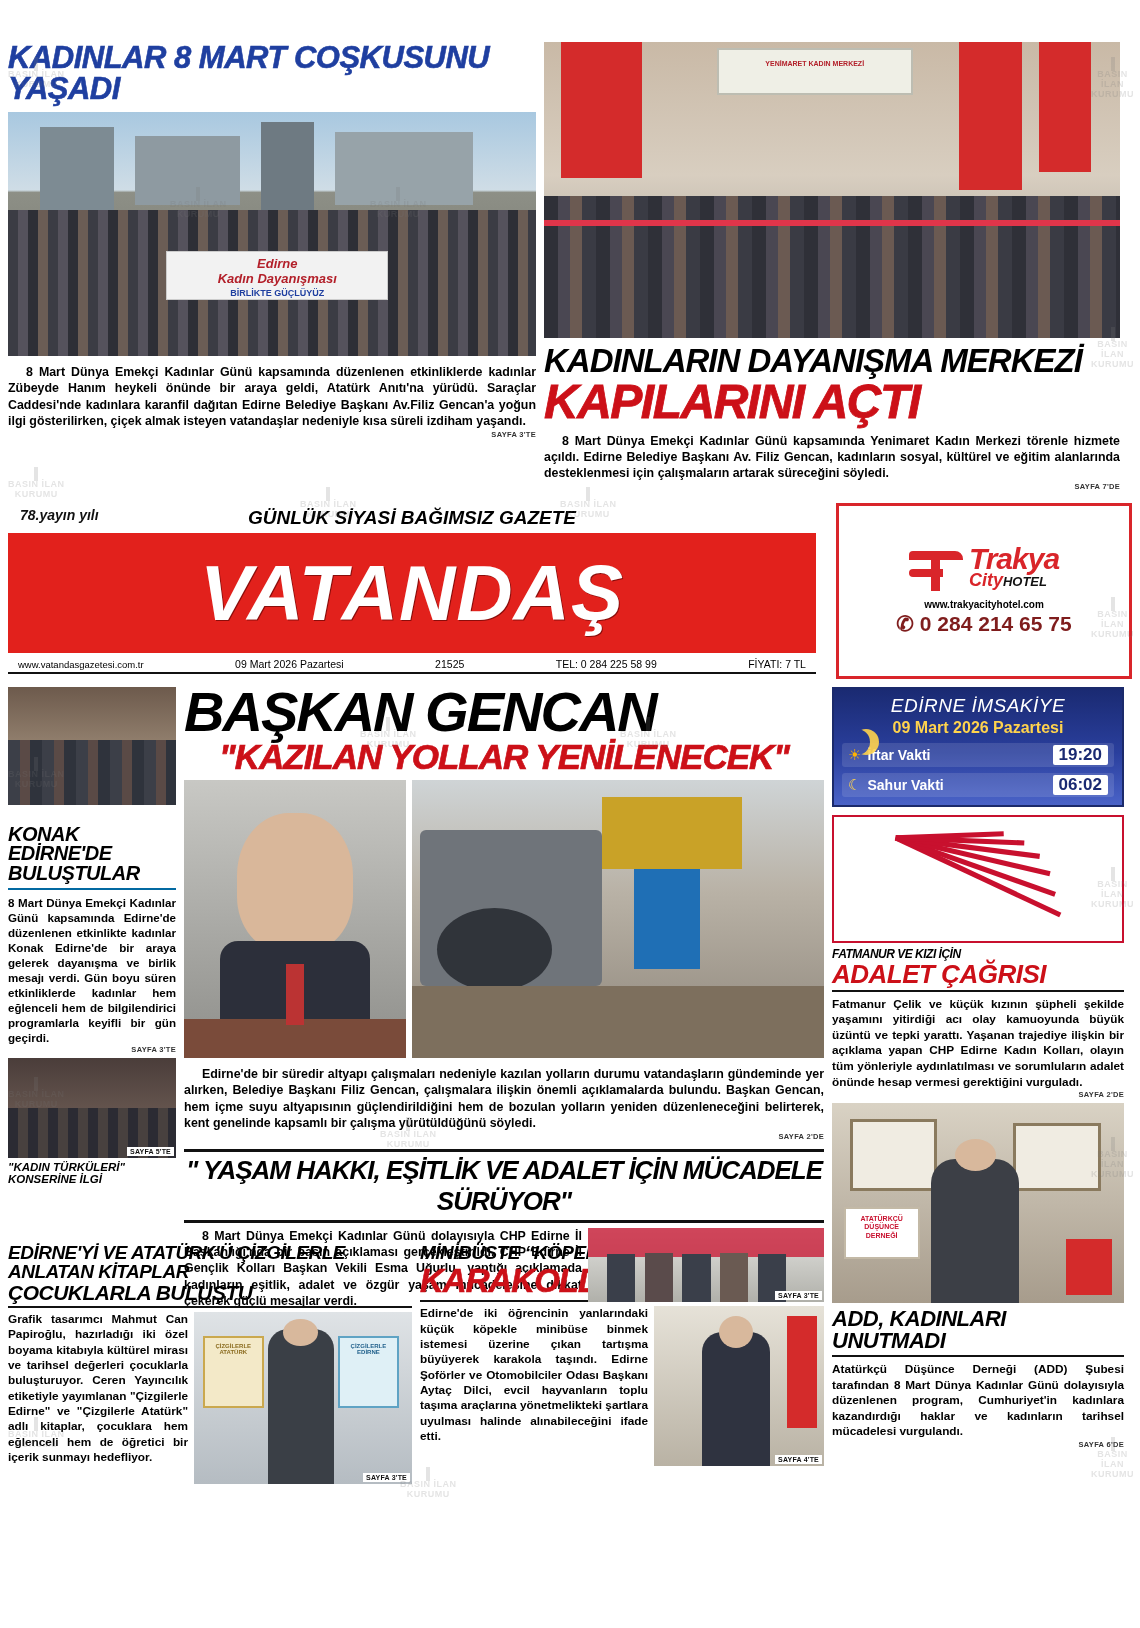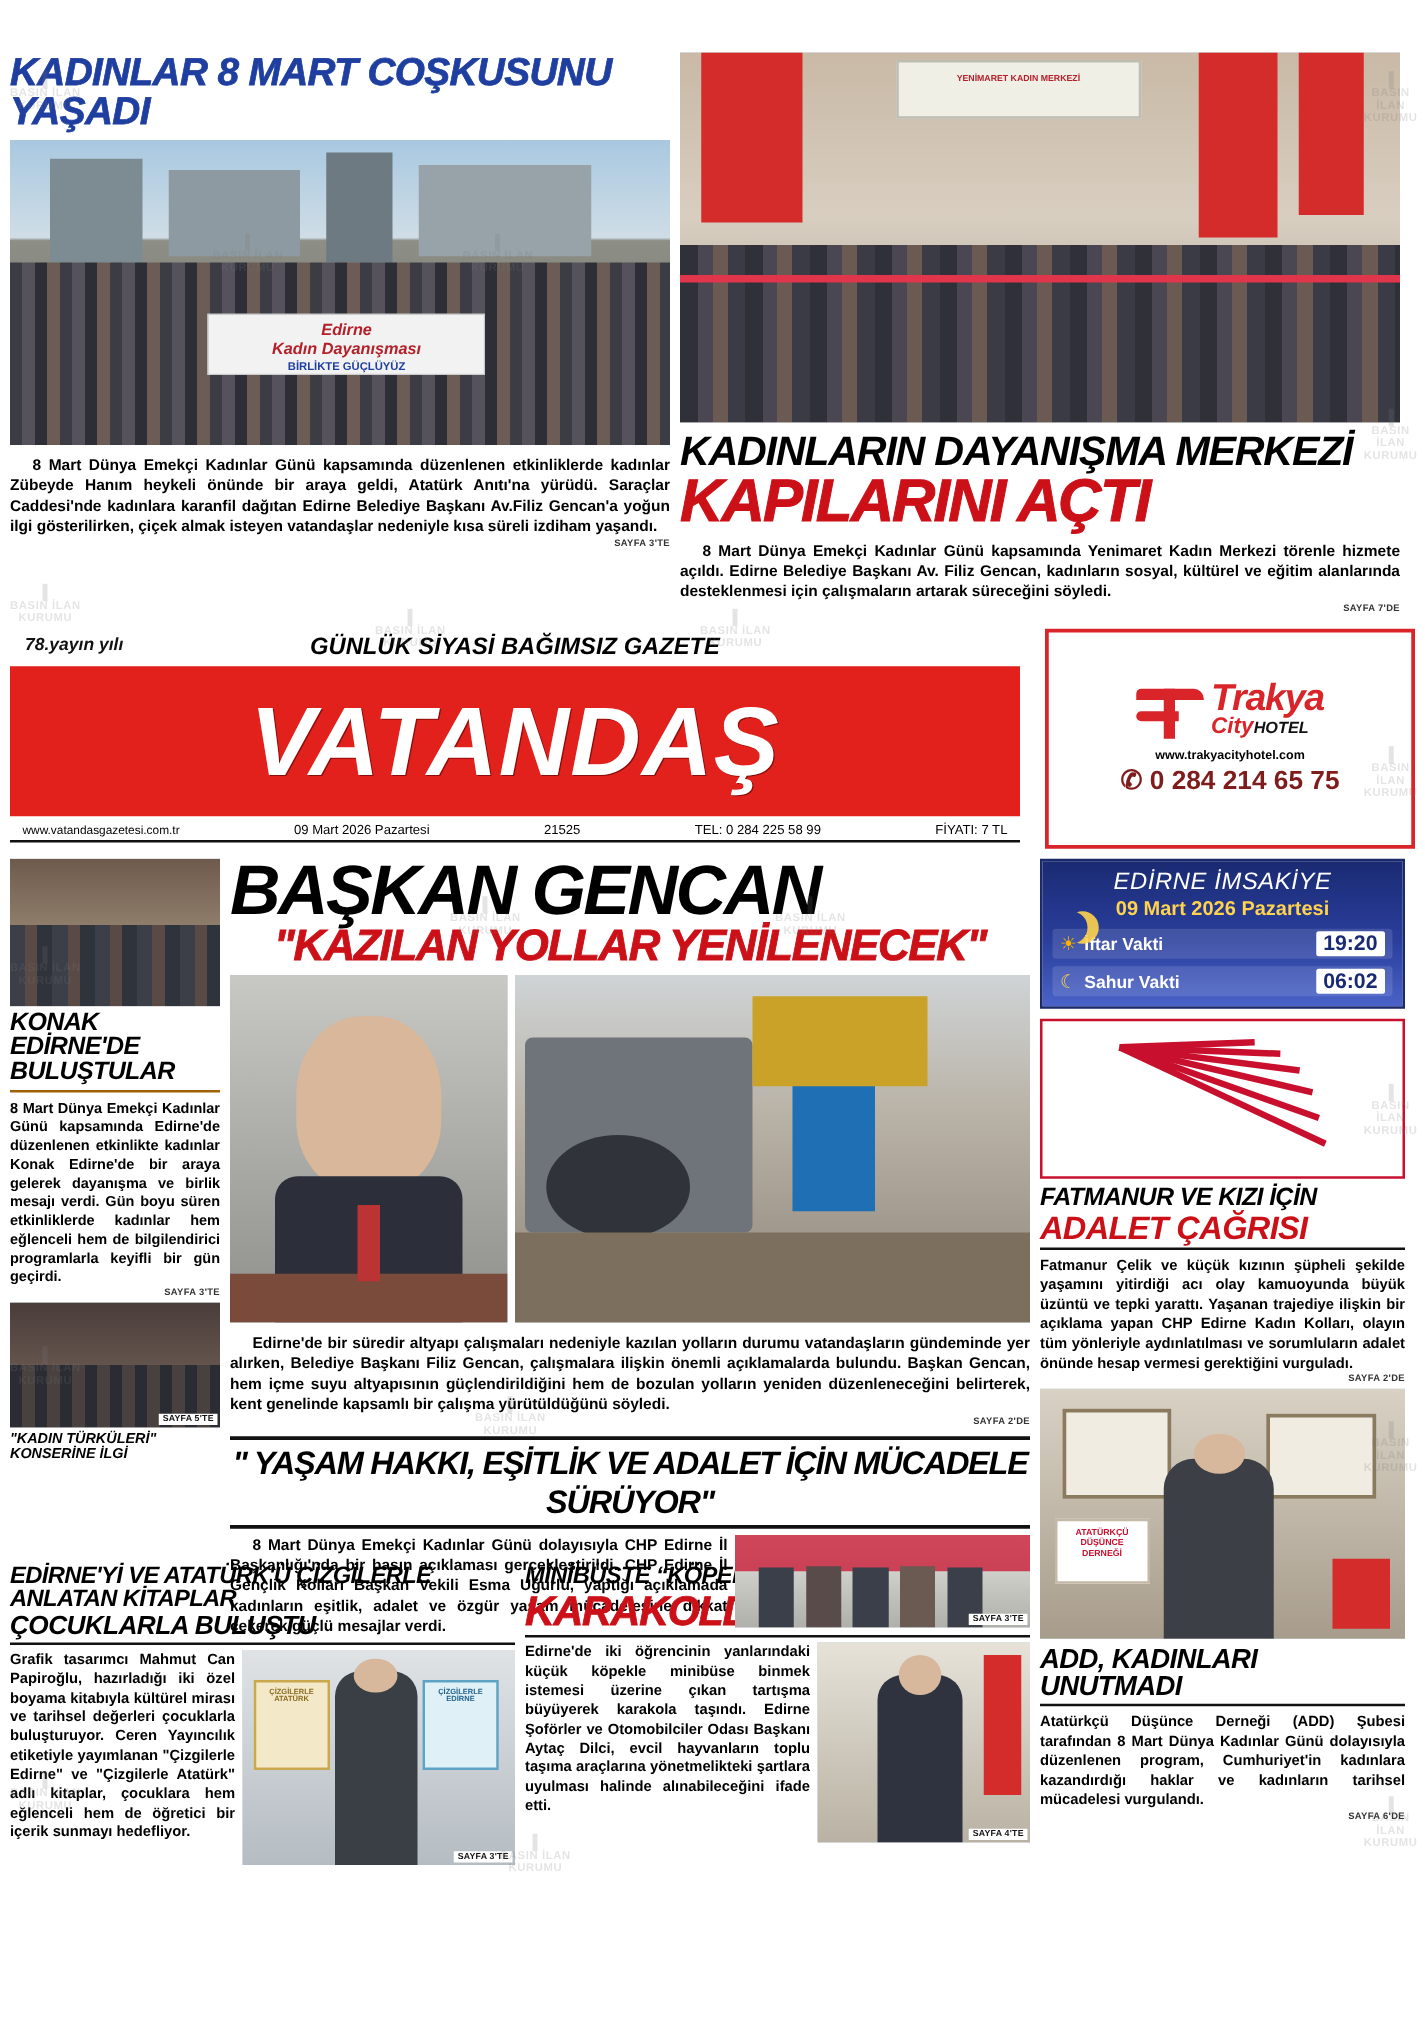--- a/index.html
+++ b/index.html
@@ -97,21 +97,21 @@
 
   
   .main { display: flex; gap: 8px; margin-top: 8px; }
   .col-left { width: 168px; }
   .col-mid { width: 640px; }
   .col-right { width: 292px; }
 
   .mini-photo { height: 118px; }
   .left-head {
     font-size: 20px; font-weight: bold; font-style: italic; line-height: .98;
-    letter-spacing: -0.5px; margin-top: 4px; border-bottom: 2px solid #a16207; padding-bottom: 4px;
+    letter-spacing: -0.5px; margin-top: 20px; border-bottom: 2px solid #0369a1; padding-bottom: 4px;
   }
   .left-body { font-size: 11.6px; line-height: 1.3; text-align: justify; font-weight: bold; margin-top: 5px; }
 
   .gencan-title {
     font-size: 56px; font-weight: bold; font-style: italic; letter-spacing: -2px;
     line-height: .9; 
   }
   .gencan-sub {
     color: #cc1018; font-size: 35px; font-weight: bold; font-style: italic;
     letter-spacing: -1px; line-height: 1; text-align: center; margin-top: 2px;
@@ -136,21 +136,21 @@
   .ims-date { text-align: center; font-size: 16px; font-weight: bold; color: #ffd34d; margin-top: 2px; }
   .ims-row {
     display: flex; align-items: center; gap: 6px; margin-top: 6px;
     background: rgba(255,255,255,.12); border-radius: 3px; padding: 2px 6px;
   }
   .ims-label { flex: 1; font-size: 14px; font-weight: bold; }
   .ims-val { background: #fff; color: #1a2a72; font-size: 17px; font-weight: bold; padding: 0 6px; border-radius: 2px;}
 
   .chp-box { border: 2px solid #c8102e; margin-top: 8px; background: #fff; height: 128px; position: relative; }
   .right-head-black {
-    font-size: 20px; font-weight: bold; font-style: italic; letter-spacing: -0.5px; line-height: 1;
+    font-size: 12px; font-weight: bold; font-style: italic; letter-spacing: -0.5px; line-height: 1;
     margin-top: 5px;
   }
   .right-head-red {
     color: #cc1018; font-size: 26px; font-weight: bold; font-style: italic;
     letter-spacing: -0.5px; line-height: 1; margin-top: 1px;
     border-bottom: 2px solid #111; padding-bottom: 3px;
   }
   .right-body { font-size: 11.8px; line-height: 1.32; text-align: justify; font-weight: bold; margin-top: 5px; }
 
   

